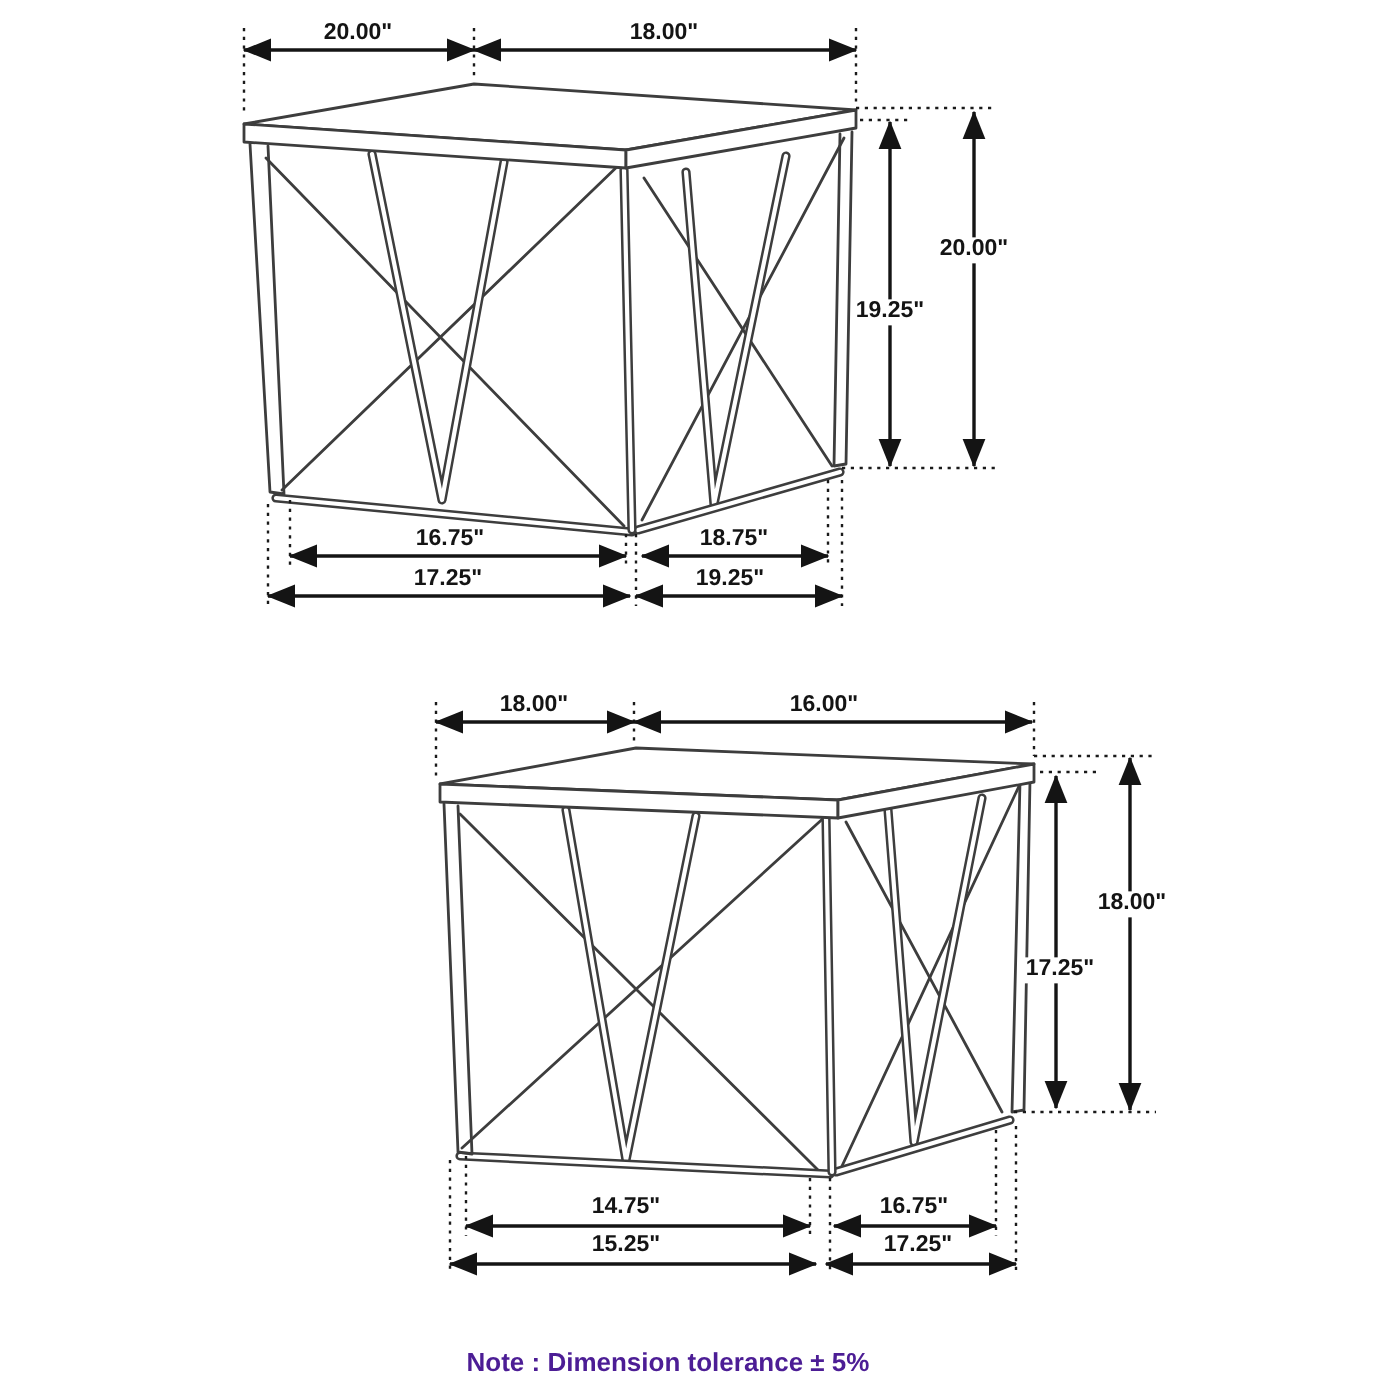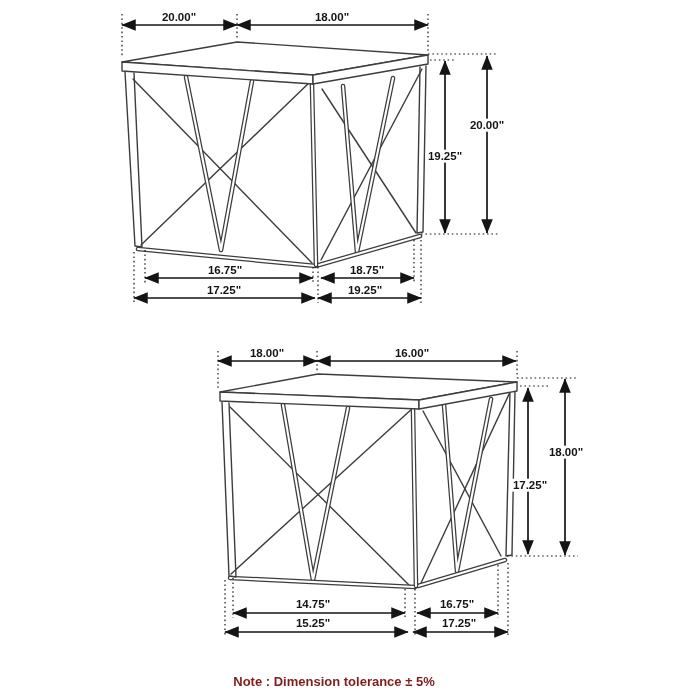--- a/index.html
+++ b/index.html
@@ -3,21 +3,21 @@
 <meta charset="utf-8">
 <style>
   html,body{margin:0;padding:0;background:#fff;}
   #stage{position:relative;width:700px;height:700px;background:#ffffff;overflow:hidden;
          font-family:"Liberation Sans",sans-serif;}
   #linework{position:absolute;left:0;top:0;}
   .dim-label{position:absolute;transform:translate(-50%,-50%);background:#ffffff;
              padding:0 2px;font-weight:bold;font-size:11.5px;line-height:1.1;
              color:#141414;white-space:nowrap;}
   .note-label{position:absolute;transform:translate(-50%,-50%);font-weight:bold;
-              font-size:13px;color:#7f1d1d;white-space:nowrap;}
+              font-size:13px;color:#4c1d95;white-space:nowrap;}
   
   .dim{stroke:#141414;stroke-width:1.7;fill:none;}
   .dot{stroke:#1a1a1a;stroke-width:1.2;fill:none;stroke-dasharray:1.6 2.8;}
   .tbl{stroke:#3d3d3d;stroke-width:1.4;fill:none;stroke-linecap:round;stroke-linejoin:round;}
   .face{stroke:#3d3d3d;stroke-width:1.4;fill:#ffffff;stroke-linejoin:round;}
   .tubeA{stroke:#3d3d3d;stroke-width:4.6;fill:none;stroke-linecap:round;stroke-linejoin:round;}
   .tubeB{stroke:#ffffff;stroke-width:2.1;fill:none;stroke-linecap:round;stroke-linejoin:round;}
 </style>
 </head>
 <body>

